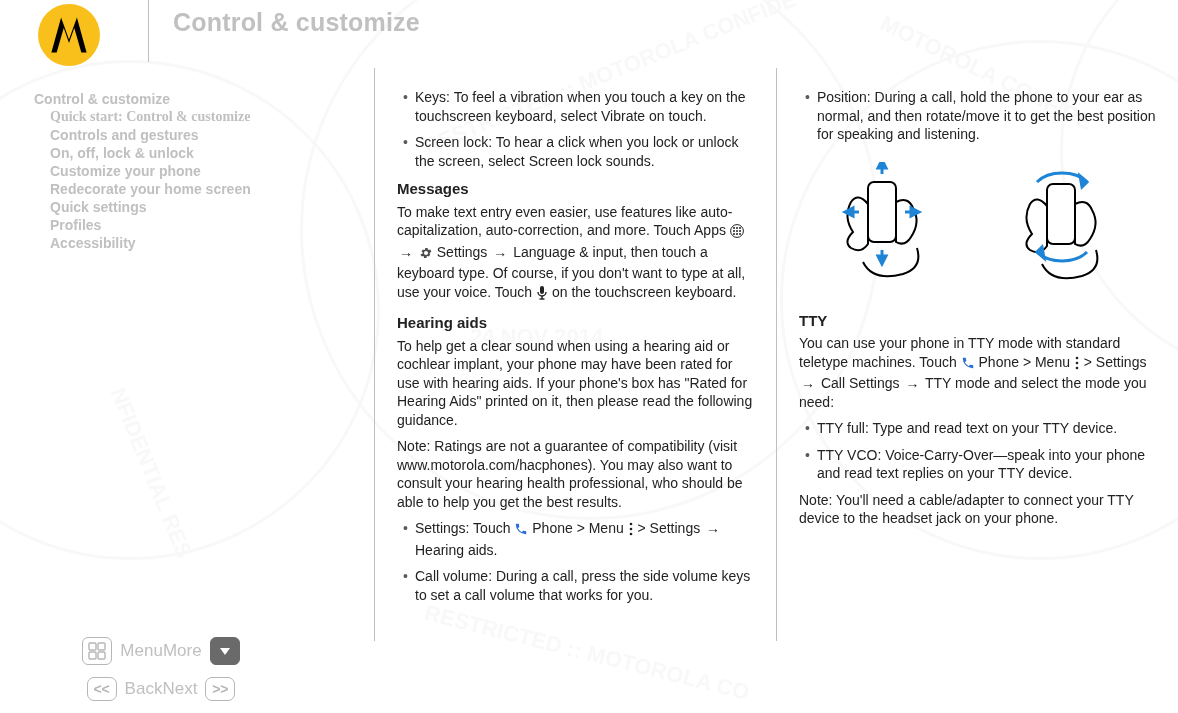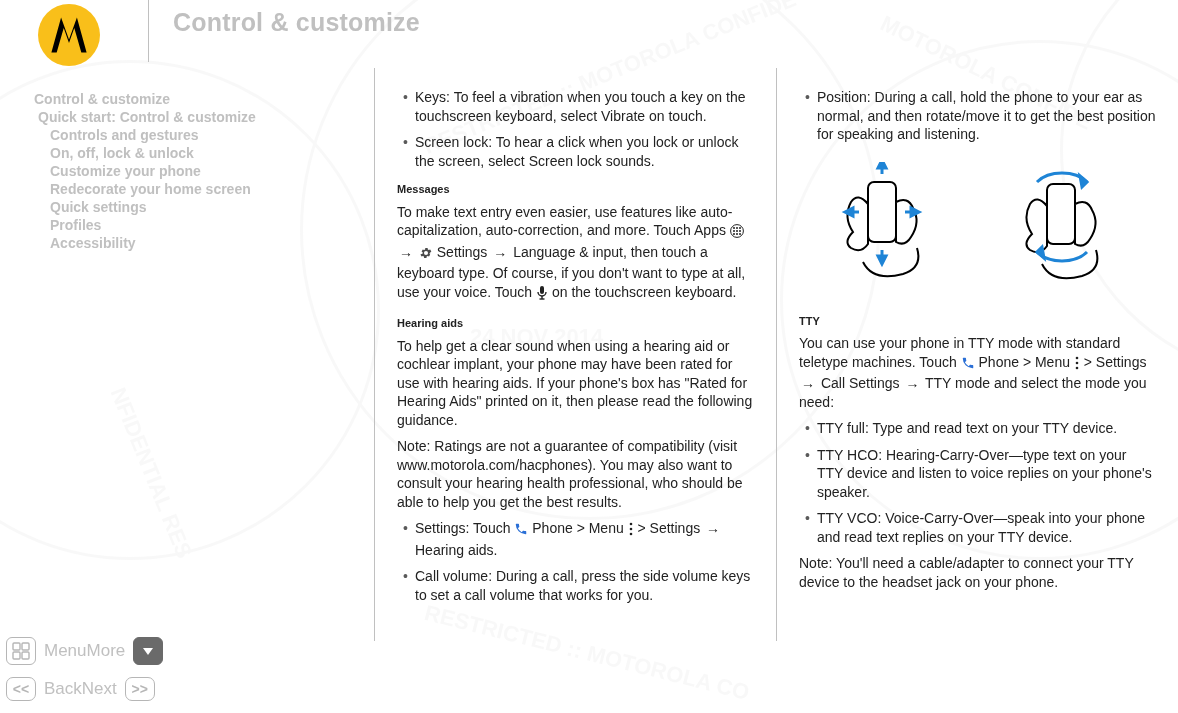--- a/index.html
+++ b/index.html
@@ -17,36 +17,36 @@
   .logo svg { width: 44px; height: 44px; }
   .title-block { margin-left: 48px; padding-top: 8px; position: relative; height: 62px; border-left: 1.5px solid #c0c0c0; padding-left: 24px; flex: 1; }
   .title { font-size: 25px; font-weight: bold; color: #c0c0c0; letter-spacing: .2px; }
 
   .body { display: flex; height: calc(100% - 140px); }
   .sidebar { width: 342px; padding: 22px 10px 0 6px; position: relative; }
   .sidebar ul { list-style: none; }
   .sidebar li { font-size: 14px; font-weight: bold; color: #c0c0c0; line-height: 18px; cursor: pointer; }
   .sidebar li:first-child { margin-left: -4px; }
   .sidebar li + li { margin-left: 12px; }
-  .sidebar li:first-child + li { margin-left: 0; }
+  .sidebar li:first-child + li { margin-left: 12px; font-family: Liberation Serif, serif; }
   .sidebar li.child { margin-left: 12px; }
 
   .content { flex: 1; display: flex; height: 100%; }
   .column { flex: 1; padding: 20px 22px 10px 22px; border-left: 1.5px solid #c0c0c0; font-size: 14px; line-height: 18.5px; color: #222; position: relative; }
-  .column h4 { font-size: 11px; font-weight: bold; margin-top: 10px; margin-bottom: 4px; }
+  .column h4 { font-size: 15px; font-weight: bold; margin-top: 10px; margin-bottom: 4px; }
   .column p { margin-bottom: 8px; }
   .column ul { list-style: none; }
   .column li { position: relative; padding-left: 18px; margin-bottom: 8px; }
   .column li::before { content: "•"; position: absolute; left: 6px; top: 0; color: #5a5a5a; }
   .bold { font-weight: normal; }
   .illus { width: 100%; height: 150px; display: flex; justify-content: space-around; align-items: center; margin: 6px 0 8px 0; }
   .illus .hand { width: 160px; height: 140px; display: flex; align-items: center; justify-content: center; }
 
   .footer { position: absolute; bottom: 10px; left: 6px; width: 310px; display: flex; flex-direction: column; gap: 10px; }
-  .footer-row { display: flex; align-items: center; justify-content: flex-start; height: 28px; }
+  .footer-row { display: flex; align-items: center; justify-content: center; height: 28px; }
   .nav-btn { display: flex; align-items: center; gap: 8px; cursor: pointer; color: #c0c0c0; font-size: 17px; font-weight: 500; }
   .nav-btn.right { flex-direction: row-reverse; justify-content: flex-start; }
   .nav-icon { width: 30px; height: 24px; border: 1.6px solid #b6b6b6; border-radius: 7px; display: inline-flex; align-items: center; justify-content: center; color: #b6b6b6; font-size: 14px; font-weight: bold; }
   .nav-icon.sq { width: 30px; height: 28px; border-radius: 6px; }
 
   .inline-icon { display: inline-block; vertical-align: -3px; }
   .arrow { display: inline-block; margin: 0 2px; }
 </style>
 </head>
 <body>
@@ -215,21 +215,20 @@
                 <circle cx="3" cy="12" r="1.3" fill="#222"></circle>
               </svg></span>
           <span> &gt; </span><span class="bold">Settings</span>
           <span class="arrow">→</span>
           <span class="bold">Call Settings</span>
           <span class="arrow">→</span>
           <span class="bold">TTY mode</span><span> and select the mode you need:</span>
         </p>
         <ul>
           <li><span class="bold">TTY full</span><span>: Type and read text on your TTY device.</span></li>
-          <li><span class="bold">TTY HCO</span><span>: Hearing-Carry-Over—type text on your TTY device and listen to voice replies on your phone's speaker.</span></li>
           <li><span class="bold">TTY VCO</span><span>: Voice-Carry-Over—speak into your phone and read text replies on your TTY device.</span></li>
         </ul>
         <p><span class="bold">Note:</span><span> You'll need a cable/adapter to connect your TTY device to the headset jack on your phone.</span></p>
       </div>
     </div>
   </div>
 
   <div class="footer">
     <div class="footer-row">
       <div class="nav-btn">

